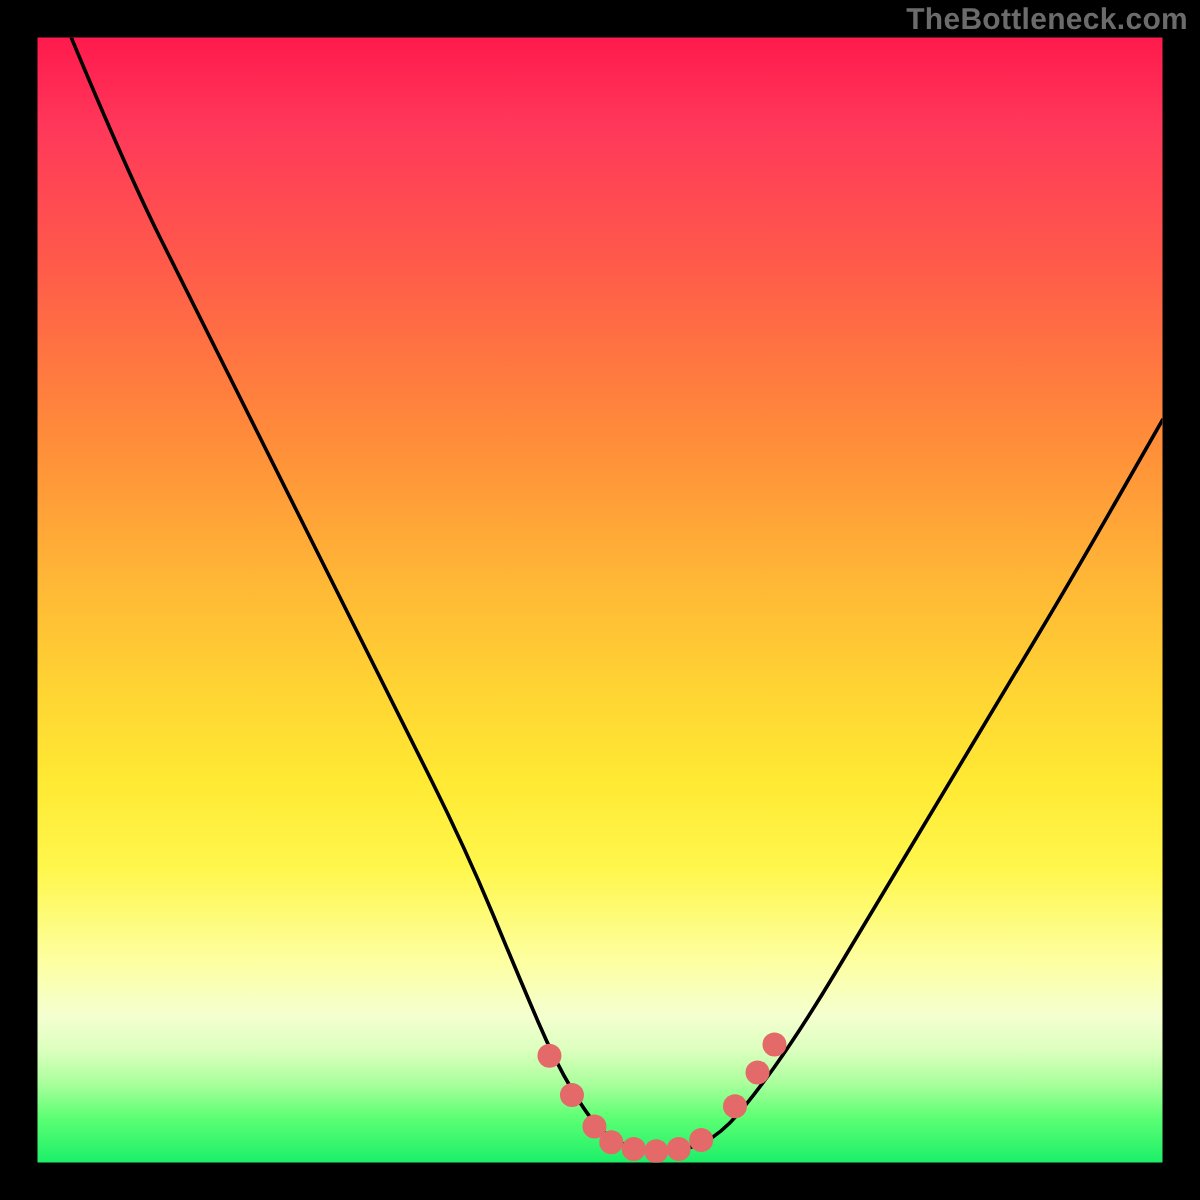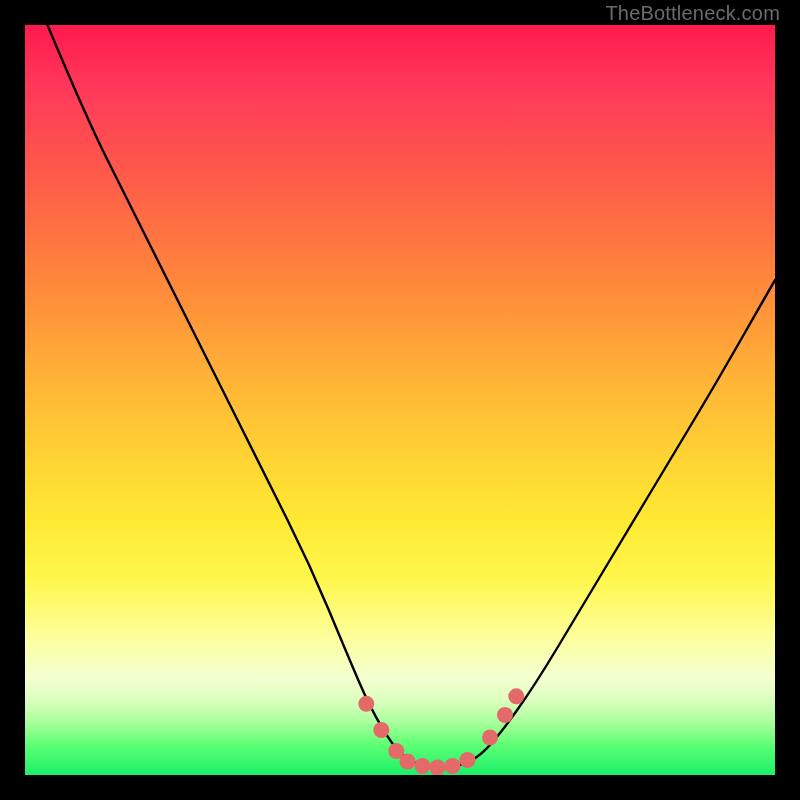--- a/index.html
+++ b/index.html
@@ -37,25 +37,25 @@
       #fdffa0 82%,
       #f4ffd0 87%,
       #dcffbe 90%,
       #a9ff9c 93%,
       #5dff74 96%,
       #1cef69 100%);
   }
   .watermark {
     position: absolute;
     top: 2px;
-    right: 20px;
+    right: 8px;
     color: #6b6b6b;
     font-size: 20px;
     letter-spacing: 0.2px;
-    font-weight: 400;
+    font-weight: 700;
     user-select: none;
   }
   svg.overlay {
     position: absolute;
     left: 0;
     top: 0;
     width: 750px;
     height: 750px;
   }
 </style>

